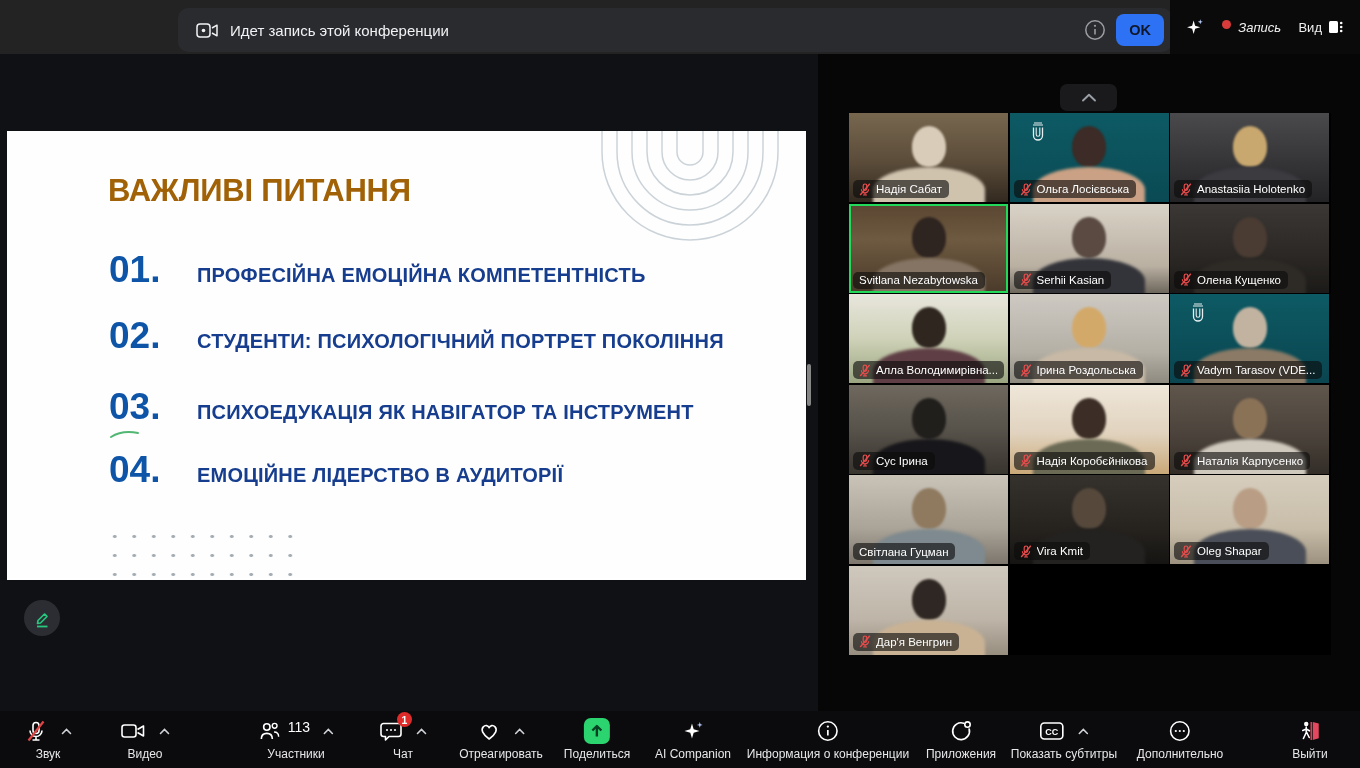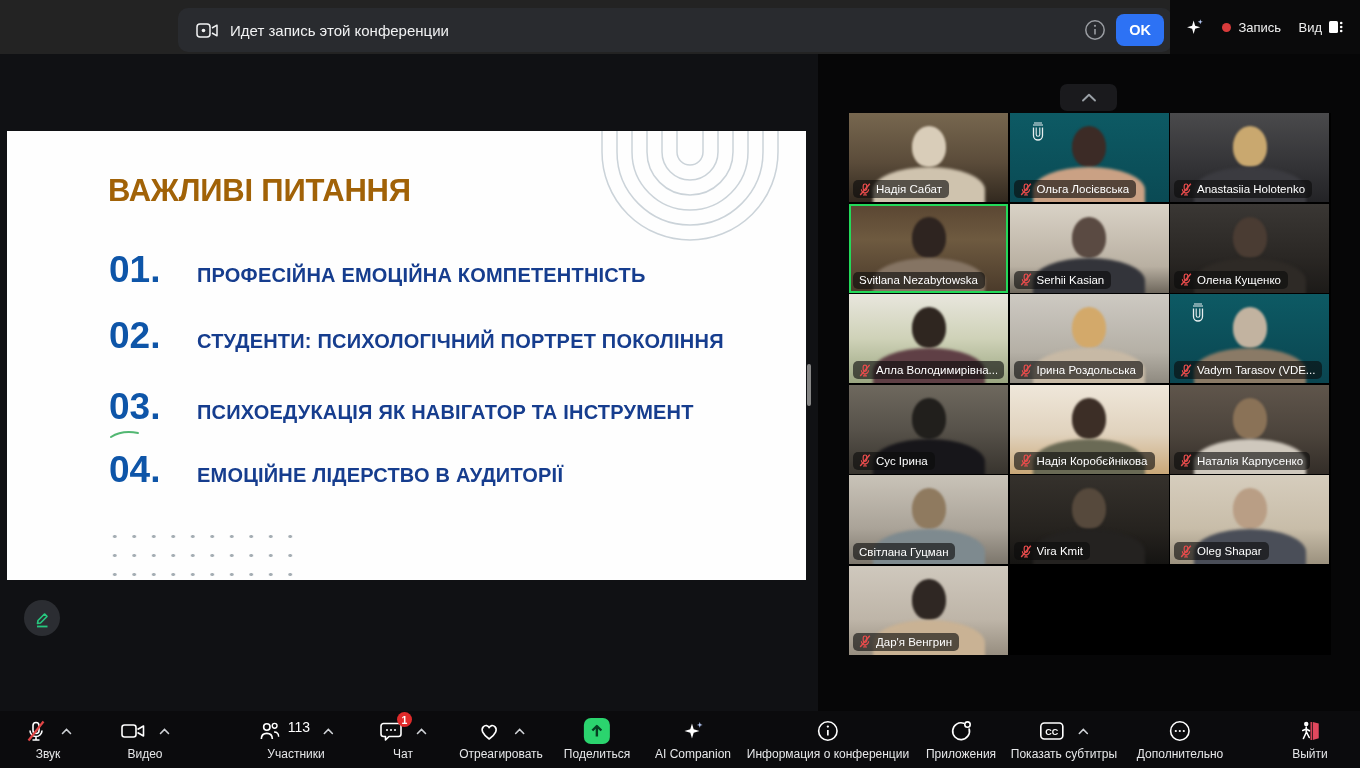--- a/index.html
+++ b/index.html
@@ -9,22 +9,22 @@
 
   
   .topbar { position:absolute; left:0; top:0; width:1360px; height:54px; background:#232323; z-index:20; }
   .topbar-right { position:absolute; right:0; top:0; width:190px; height:54px; background:#0a0a0b;
                   display:flex; align-items:center; justify-content:space-between; padding:0 16px 0 14px; }
   .banner { position:absolute; left:178px; top:8px; width:994px; height:44px; background:#292b2f;
             border-radius:10px; display:flex; align-items:center; padding-left:18px; }
   .banner-text { color:#f1f2f3; font-size:15px; margin-left:12px; }
   .banner-info { position:absolute; right:66px; top:11px; width:22px; height:22px; }
   .ok-btn { position:absolute; right:8px; top:6px; width:48px; height:32px; background:#2d72f4; border-radius:8px;
-            color:#ffffff; font-weight:bold; font-size:14.5px; display:flex; align-items:center; justify-content:center; cursor:pointer; }
-  .rec-group { display:flex; align-items:center; gap:7px; }
+            color:#0f172a; font-weight:bold; font-size:14.5px; display:flex; align-items:center; justify-content:center; cursor:pointer; }
+  .rec-group { display:flex; gap:7px;font-style:italic; }
   .rec-dot { width:9px; height:9px; border-radius:50%; background:#d93b3b; }
   .tb-small-label { color:#f0f0f0; font-size:13px; }
   .view-group { display:flex; align-items:center; gap:6px; cursor:pointer; }
 
   
   .right-bg { position:absolute; left:818px; top:54px; width:542px; height:657px; background:#060607; }
   .slide { position:absolute; left:7px; top:131px; width:799px; height:449px; background:#fefefe; overflow:hidden; z-index:5; }
   .slide-title { position:absolute; left:101px; top:42px; font-size:31px; font-weight:bold; letter-spacing:-0.2px; color:#a16207; }
   .s-item { position:absolute; left:102px; display:flex; align-items:baseline; }
   .s-num { font-size:37px; font-weight:bold; color:#0e55a8; width:88px; }

